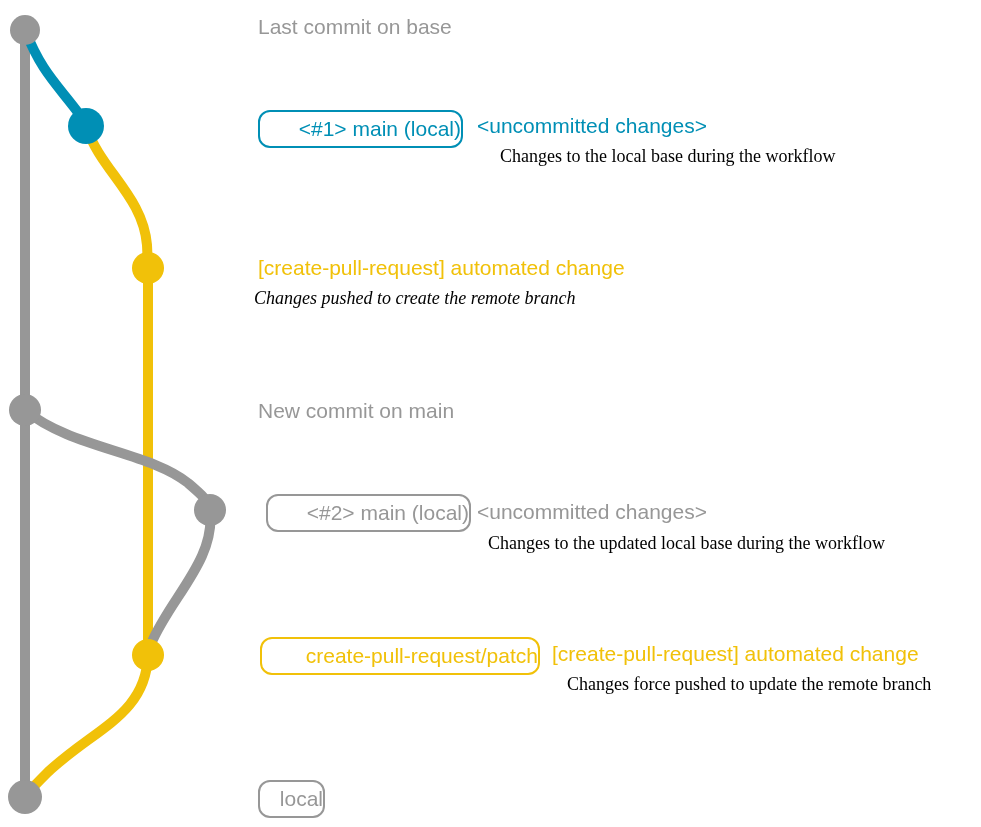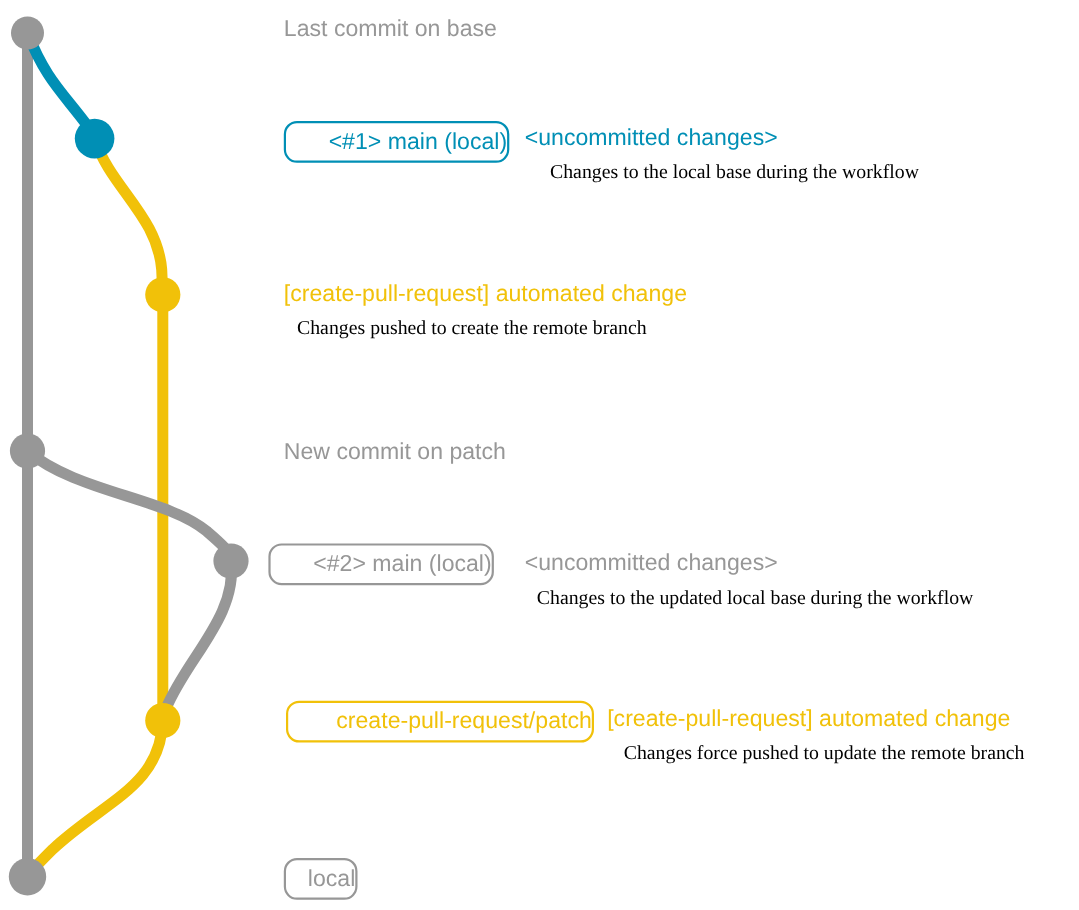--- a/index.html
+++ b/index.html
@@ -75,25 +75,25 @@
 
   <div class="txt msg gray" style="left:258px; top:15px;">Last commit on base</div>
 
   <div class="tag teal" style="left:258px; top:110px; width:205px;">
     <span>&lt;#1&gt; main (local)</span>
   </div>
   <div class="txt msg teal" style="left:477px; top:114px;">&lt;uncommitted changes&gt;</div>
   <div class="txt note" style="left:488px; top:146px;margin-left:12px;">Changes to the local base during the workflow</div>
 
   <div class="txt msg yellow" style="left:258px; top:256px;">[create-pull-request] automated change</div>
-  <div class="txt note" style="left:270px; top:288px;">Changes pushed to create the remote branch</div>
+  <div class="txt note" style="left:254px; top:288px;font-style:italic;">Changes pushed to create the remote branch</div>
 
-  <div class="txt msg gray" style="left:258px; top:399px;">New commit on patch</div>
+  <div class="txt msg gray" style="left:258px; top:399px;">New commit on main</div>
 
-  <div class="tag gray" style="left:244px; top:494px; width:205px;">
+  <div class="tag gray" style="left:266px; top:494px; width:205px;">
     <span>&lt;#2&gt; main (local)</span>
   </div>
   <div class="txt msg gray" style="left:477px; top:500px;">&lt;uncommitted changes&gt;</div>
   <div class="txt note" style="left:488px; top:533px;">Changes to the updated local base during the workflow</div>
 
   <div class="tag yellow" style="left:260px; top:637px; width:280px;padding-left:16px;">
     <span>create-pull-request/patch</span>
   </div>
   <div class="txt msg yellow" style="left:552px; top:642px;">[create-pull-request] automated change</div>
   <div class="txt note" style="left:567px; top:674px;">Changes force pushed to update the remote branch</div>

